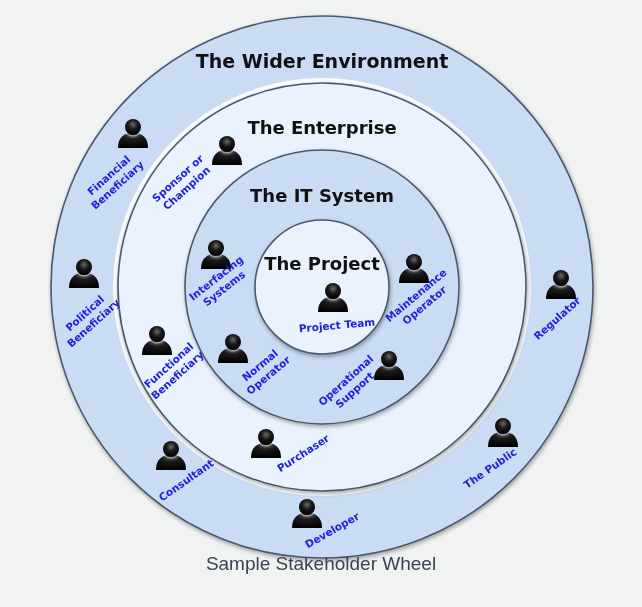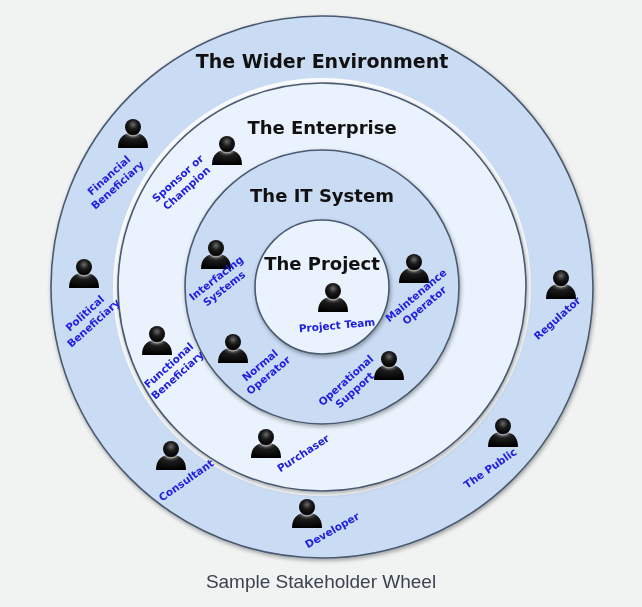--- a/index.html
+++ b/index.html
@@ -1,20 +1,20 @@
 <!DOCTYPE html>
 <html><head>
 <meta charset="utf-8">
 <style>
   html,body{margin:0;padding:0;}
   body{width:642px;height:607px;background:#f1f2f2;position:relative;overflow:hidden;font-family:"DejaVu Sans",sans-serif;}
   #wheel{position:absolute;left:0;top:0;width:642px;height:607px;}
   .ring-title{font-family:"DejaVu Sans",sans-serif;font-weight:bold;fill:#111;text-anchor:middle;}
   .person-label{font-family:"DejaVu Sans",sans-serif;font-weight:bold;fill:#2020e0;font-size:10.5px;text-anchor:middle;}
-  .caption{position:absolute;left:0;width:642px;top:571px;text-align:center;font-family:"Liberation Sans",sans-serif;font-size:19px;color:#3b4350;}
+  .caption{position:absolute;left:0;width:642px;top:553px;text-align:center;font-family:"Liberation Sans",sans-serif;font-size:19px;color:#3b4350;}
 </style>
 </head>
 <body>
 
 <svg id="wheel" viewBox="0 0 642 607" xmlns="http://www.w3.org/2000/svg">
   <defs>
     <radialGradient id="personGrad" cx="50%" cy="35%" r="65%">
       <stop offset="0%" stop-color="#6a6a6a"></stop>
       <stop offset="45%" stop-color="#1a1a1a"></stop>
       <stop offset="100%" stop-color="#000"></stop>

